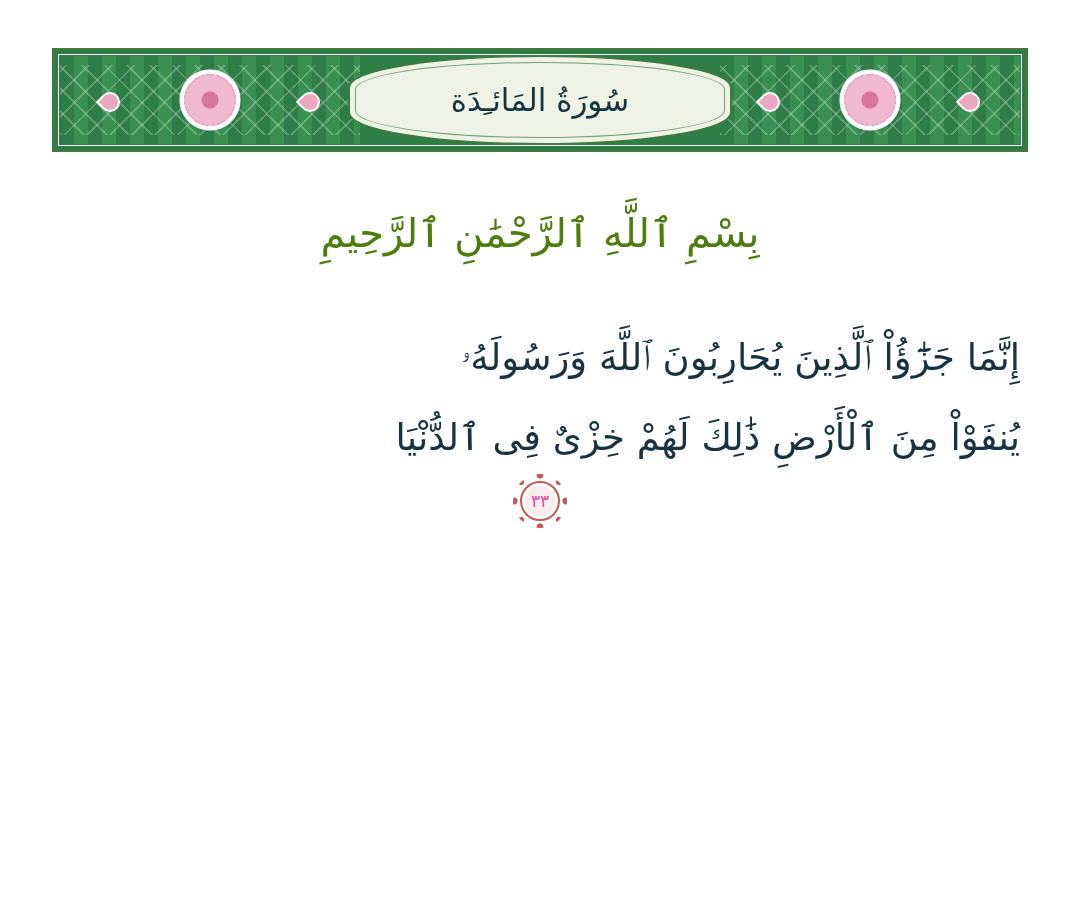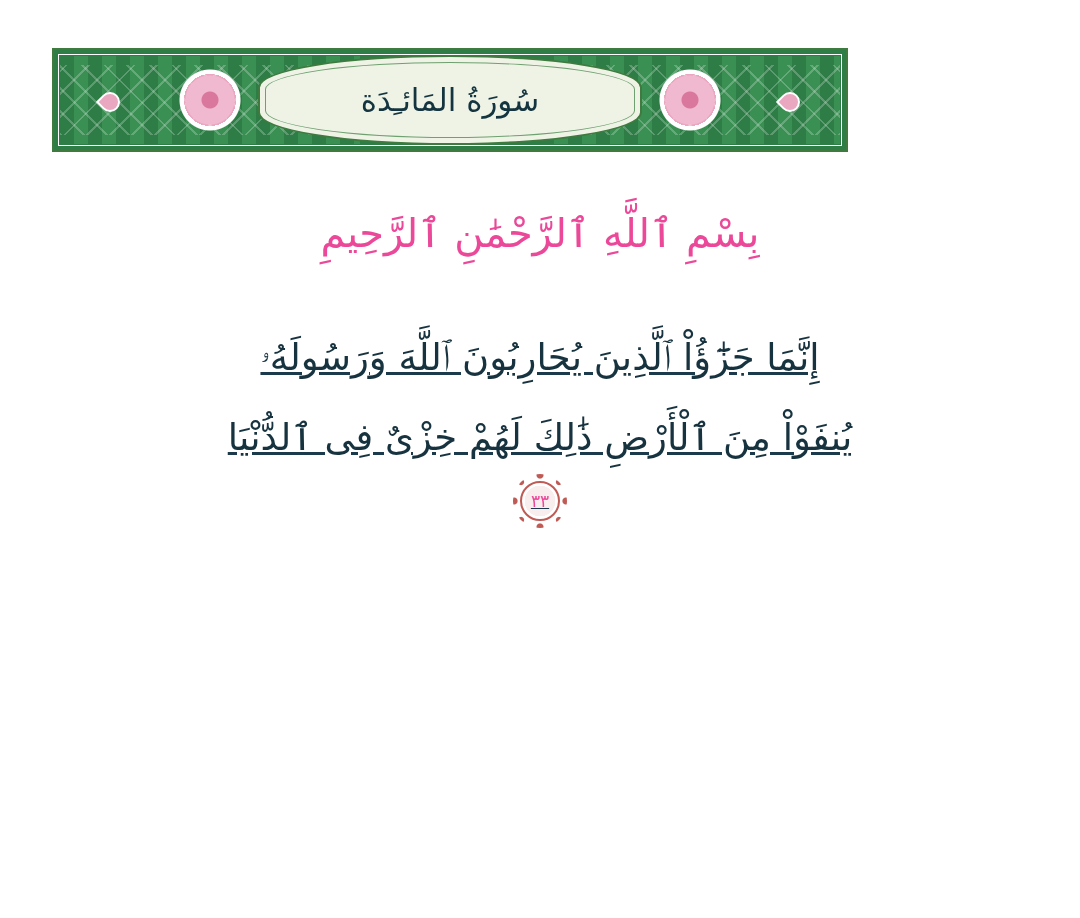--- a/index.html
+++ b/index.html
@@ -20,21 +20,21 @@
     width: 1080px;
     height: 918px;
     box-sizing: border-box;
   }
 
   
   .surah-header {
     position: absolute;
     left: 52px;
     top: 48px;
-    width: 796px;
+    width: 976px;
     height: 104px;
     box-sizing: border-box;
     border: 2px solid #3f7a3f;
     background: #2f7d46;
     display: flex;
     align-items: center;
     justify-content: center;
     overflow: hidden;
   }
   .surah-header .inner-frame {
@@ -125,35 +125,34 @@
   }
 
   
   .basmala {
     position: absolute;
     left: 0;
     right: 0;
     top: 205px;
     text-align: center;
     direction: rtl;
-    color: #ec4899;
+    color: #4d7c0f;
     font-size: 40px;
     font-family: "DejaVu Sans", "Liberation Sans", sans-serif;
     line-height: 1.4;
   }
 
   
   .ayah-block {
     position: absolute;
     left: 60px;
     right: 60px;
     top: 318px;
     direction: rtl;
-    text-align: center;
-    text-decoration: underline;
+    text-align: right;
   }
   .ayah-line {
     font-family: "DejaVu Sans", "Liberation Sans", sans-serif;
     font-size: 37px;
     line-height: 80px;
     color: #16333f;
     white-space: nowrap;
     letter-spacing: 0.5px;
   }
   .ayah-line.last {

